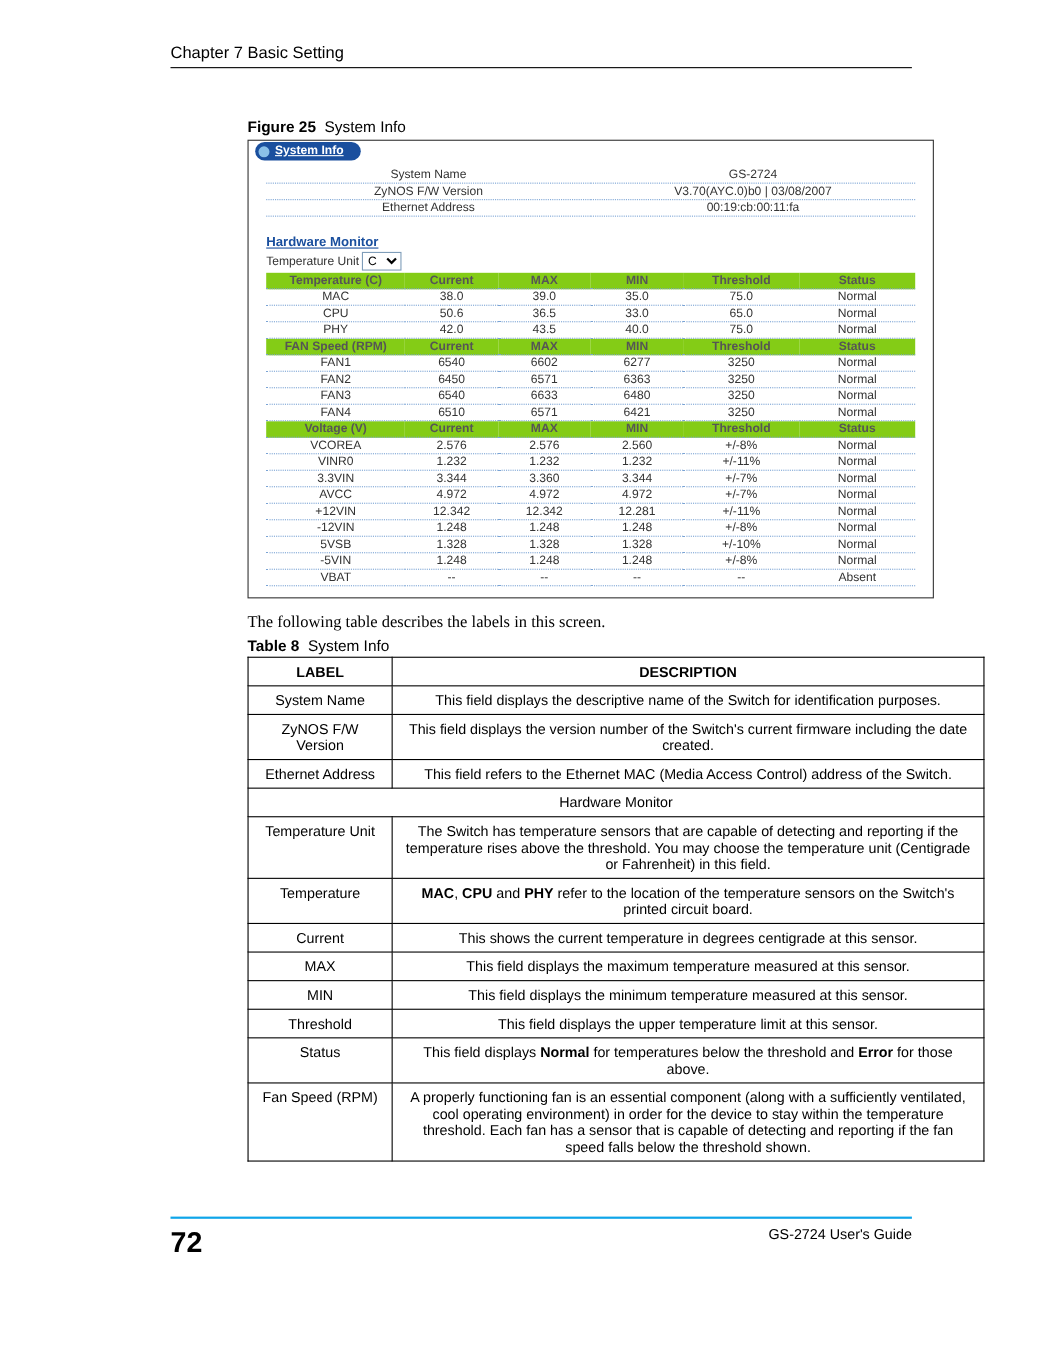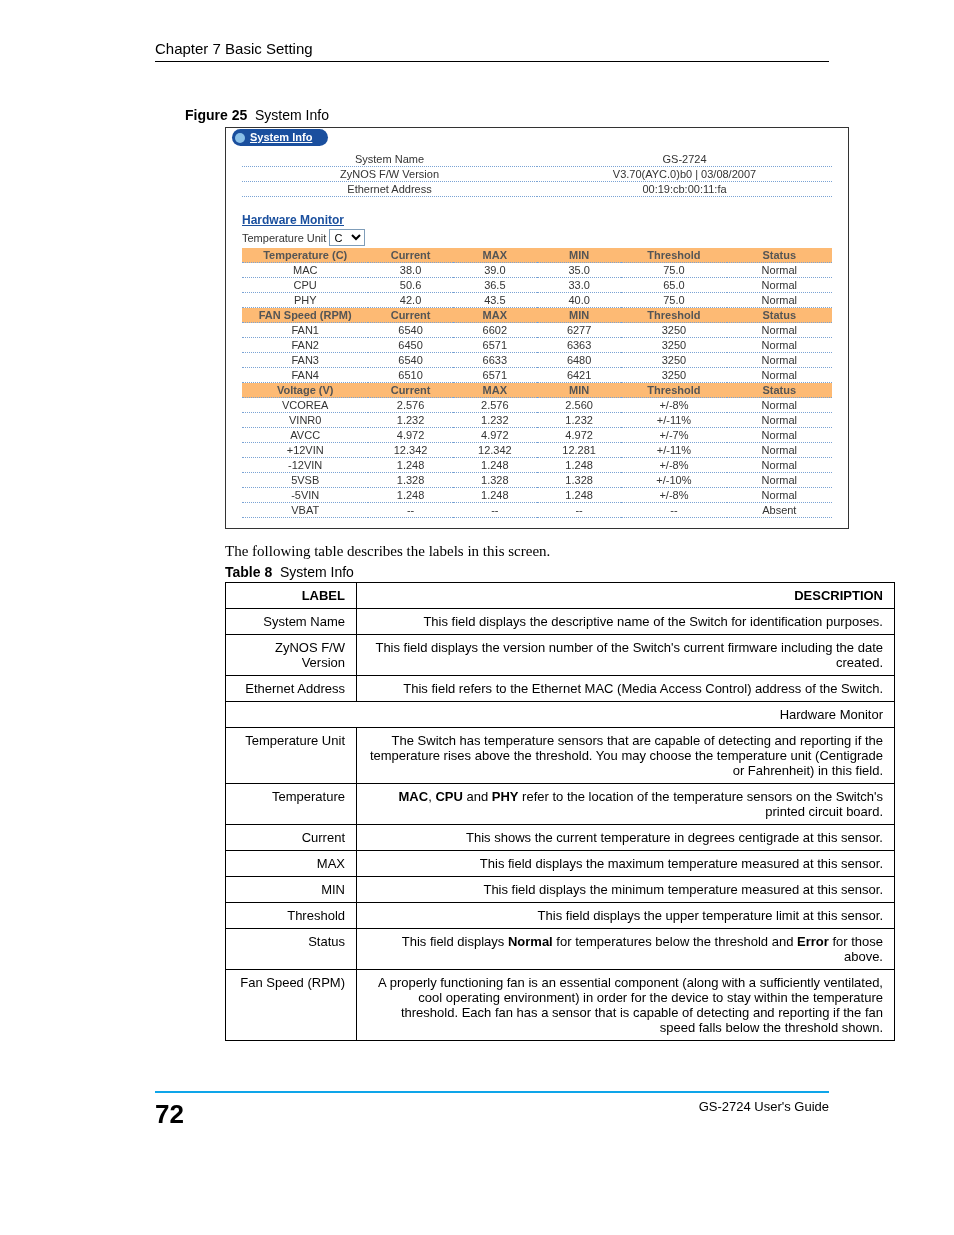--- a/index.html
+++ b/index.html
@@ -16,21 +16,21 @@
     position: relative;
   }
   .chapter-header {
     font-size: 15px;
     border-bottom: 1px solid #000;
     padding-bottom: 4px;
     margin-bottom: 45px;
   }
   .figure-caption {
     font-size: 14px;
-    margin-left: 30px;
+    margin-left: 70px;
     margin-bottom: 4px;
   }
   .figure-caption b { font-weight: bold; }
   .screenshot {
     margin-left: 70px;
     border: 1px solid #333;
     width: 622px;
     font-size: 11px;
     background: #fff;
   }
@@ -97,21 +97,21 @@
     font-size: 11px;
     color: #333;
   }
   .hw-table td, .hw-table th {
     border-bottom: 1px dotted #7aa3d4;
     padding: 1px 0;
     text-align: center;
     font-weight: normal;
   }
   .hw-table .hdr td, .hw-table .hdr th {
-    background: #fdba74;
+    background: #84cc16;
     color: #555;
     font-weight: bold;
     border-bottom: 1px dotted #7aa3d4;
   }
   .hw-table .c-label { width: 120px; }
   .hw-table .c-val  { width: 80px; }
   .hw-table .c-th  { width: 100px; }
   .hw-table .c-st  { width: 100px; }
   .body-text {
     margin: 14px 0 4px 70px;
@@ -125,21 +125,21 @@
   }
   .desc-table {
     margin-left: 70px;
     width: 670px;
     border-collapse: collapse;
     font-size: 13px;
   }
   .desc-table th, .desc-table td {
     border: 1px solid #000;
     padding: 5px 11px;
-    text-align: right;
+    text-align: center;
     vertical-align: top;
   }
   .desc-table th {
     background: #fff;
     font-weight: bold;
   }
   .desc-table .col-label { width: 108px; }
   .page-footer {
     margin-top: 50px;
     border-top: 2px solid #0ea5e9;
@@ -292,20 +292,28 @@
           </tr>
           <tr>
             <td class="c-label">VINR0</td>
             <td class="c-val">1.232</td>
             <td class="c-val">1.232</td>
             <td class="c-val">1.232</td>
             <td class="c-th">+/-11%</td>
             <td class="c-st">Normal</td>
           </tr>
           <tr>
+            <td class="c-label">3.3VIN</td>
+            <td class="c-val">3.344</td>
+            <td class="c-val">3.360</td>
+            <td class="c-val">3.344</td>
+            <td class="c-th">+/-7%</td>
+            <td class="c-st">Normal</td>
+          </tr>
+          <tr>
             <td class="c-label">AVCC</td>
             <td class="c-val">4.972</td>
             <td class="c-val">4.972</td>
             <td class="c-val">4.972</td>
             <td class="c-th">+/-7%</td>
             <td class="c-st">Normal</td>
           </tr>
           <tr>
             <td class="c-label">+12VIN</td>
             <td class="c-val">12.342</td>

